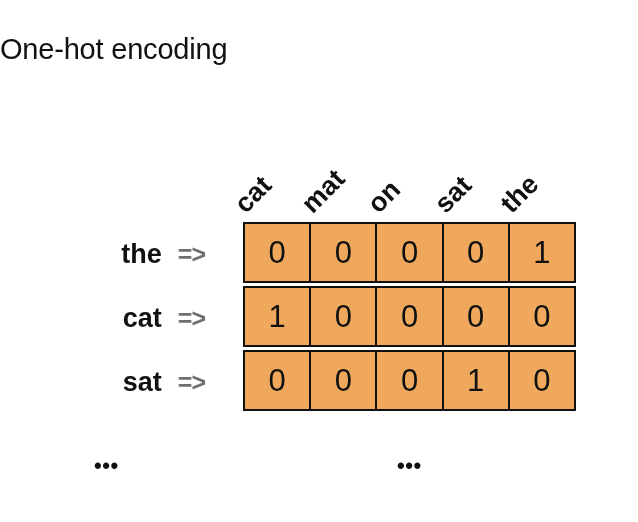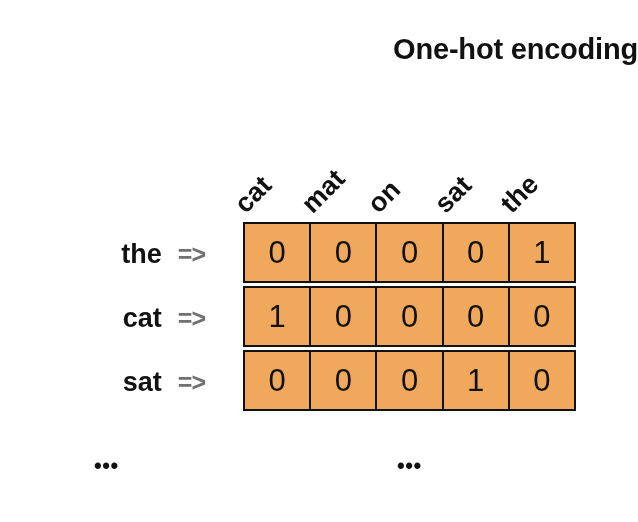--- a/index.html
+++ b/index.html
@@ -19,23 +19,23 @@
     background: #ffffff;
     overflow: hidden;
   }
 
   
   #title {
     position: absolute;
     left: 0;
     top: 33px;
     width: 638px;
-    text-align: right;
+    text-align: left;
     font-size: 29px;
-    font-weight: bold;
+    font-weight: normal;
     color: #111111;
     letter-spacing: -0.2px;
     white-space: nowrap;
   }
 
   
   #col-headers {
     position: absolute;
     left: 243px;
     top: 128px;

